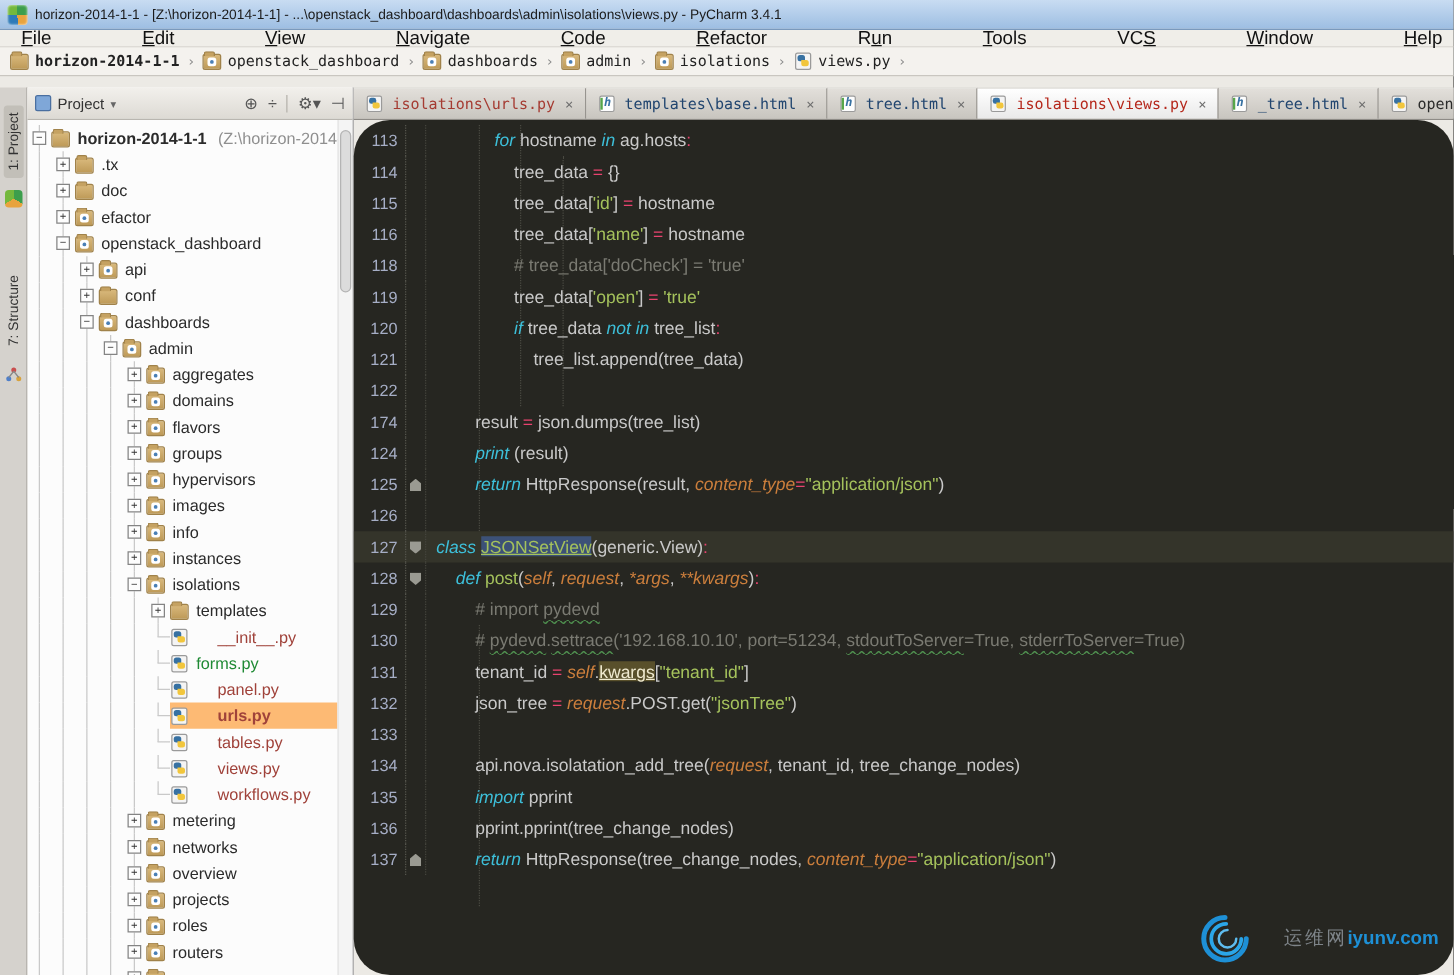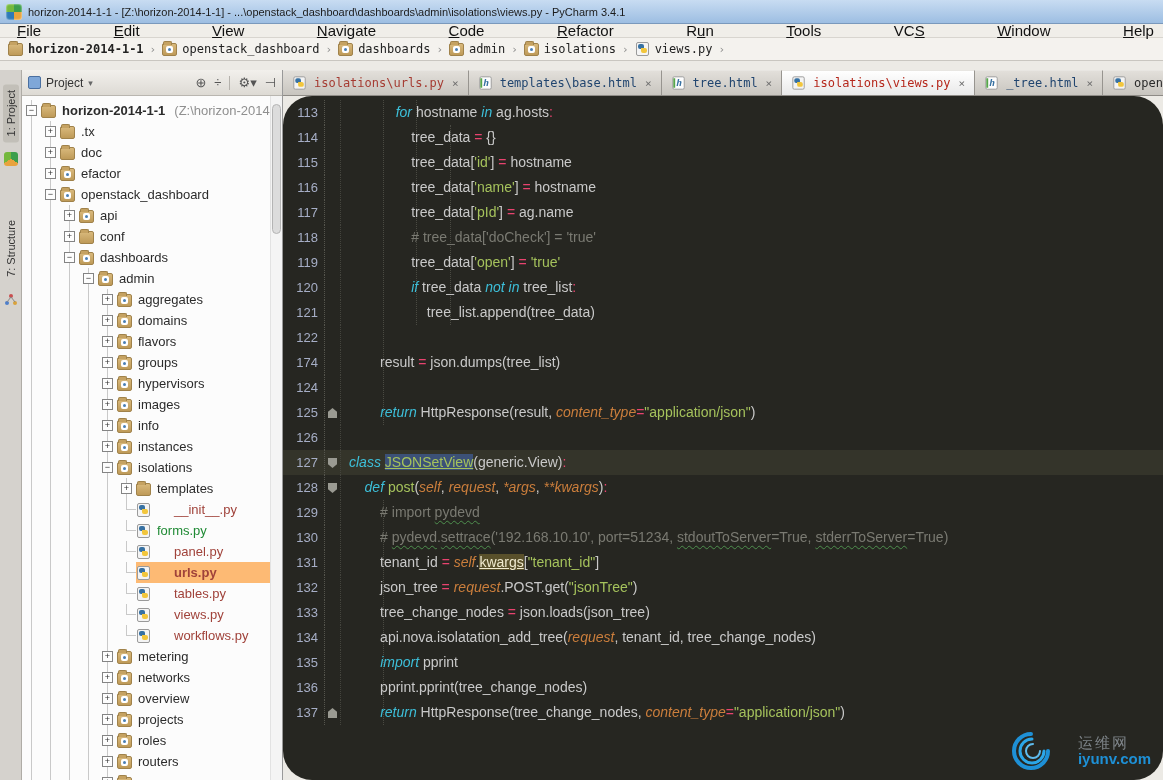--- a/index.html
+++ b/index.html
@@ -137,21 +137,21 @@
   .tk-f { color:var(--str); }
   .tk-cls { color:var(--str); background:#3C5177; text-decoration:underline; }
   .tk-hl { color:#F0EAD0; background:#59502B; text-decoration:underline; }
 
   .guides { position:absolute; top:4px; left:66px; right:0; bottom:0; pointer-events:none;
     font-family:"DejaVu Sans Mono", monospace; font-size:14px; }
   .guide { position:absolute; width:1px; border-left:1px dotted #4A4A42; }
 
   
   .watermark { position:absolute; right:12px; bottom:8px; display:flex; align-items:center; gap:6px; }
-  .wm-text { display:flex; flex-direction:column; line-height:1.1;margin-left:20px; }
+  .wm-text { display:flex; flex-direction:row; line-height:1.1;margin-left:20px; }
   .wm-cn { color:#7E8489; font-size:15px; letter-spacing:2px; }
   .wm-site { color:#1E90D6; font-size:15px; font-weight:bold; }
 </style>
 </head>
 <body>
 
 <div class="window">
 
   <div class="titlebar">
     <div class="pycharm-logo"></div>
@@ -825,37 +825,36 @@
             <div class="guide" style="left: 4ch; top: 0px; height: 325px;"></div>
             <div class="guide" style="left: 4ch; top: 400px; height: 225px;"></div>
             <div class="guide" style="left: 8ch; top: 0px; height: 225px;"></div>
             <div class="guide" style="left: 12ch; top: 25px; height: 200px;"></div>
           </div>
         <div class="code-lines" id="code-lines">
             <div class="cl"><span class="ln">113</span><span class="fm"></span><span class="ct"><span class="tk-d">            </span><span class="tk-k">for</span><span class="tk-d"> hostname </span><span class="tk-k">in</span><span class="tk-d"> ag.hosts</span><span class="tk-o">:</span></span></div>
             <div class="cl"><span class="ln">114</span><span class="fm"></span><span class="ct"><span class="tk-d">                tree_data </span><span class="tk-o">=</span><span class="tk-d"> {}</span></span></div>
             <div class="cl"><span class="ln">115</span><span class="fm"></span><span class="ct"><span class="tk-d">                tree_data[</span><span class="tk-s">'id'</span><span class="tk-d">] </span><span class="tk-o">=</span><span class="tk-d"> hostname</span></span></div>
             <div class="cl"><span class="ln">116</span><span class="fm"></span><span class="ct"><span class="tk-d">                tree_data[</span><span class="tk-s">'name'</span><span class="tk-d">] </span><span class="tk-o">=</span><span class="tk-d"> hostname</span></span></div>
-            <div class="cl"><span class="ln">117</span><span class="fm"></span><span class="ct"><span class="tk-d">                tree_data[</span><span class="tk-s">'pId'</span><span class="tk-d">] </span><span class="tk-o">=</span><span class="tk-d"> ag.name</span></span></div>
             <div class="cl"><span class="ln">118</span><span class="fm"></span><span class="ct"><span class="tk-c">                # tree_data['doCheck'] = 'true'</span></span></div>
             <div class="cl"><span class="ln">119</span><span class="fm"></span><span class="ct"><span class="tk-d">                tree_data[</span><span class="tk-s">'open'</span><span class="tk-d">] </span><span class="tk-o">=</span><span class="tk-d"> </span><span class="tk-s">'true'</span></span></div>
             <div class="cl"><span class="ln">120</span><span class="fm"></span><span class="ct"><span class="tk-d">                </span><span class="tk-k">if</span><span class="tk-d"> tree_data </span><span class="tk-k">not</span><span class="tk-d"> </span><span class="tk-k">in</span><span class="tk-d"> tree_list</span><span class="tk-o">:</span></span></div>
             <div class="cl"><span class="ln">121</span><span class="fm"></span><span class="ct"><span class="tk-d">                    tree_list.append(tree_data)</span></span></div>
             <div class="cl"><span class="ln">122</span><span class="fm"></span><span class="ct"></span></div>
             <div class="cl"><span class="ln">174</span><span class="fm"></span><span class="ct"><span class="tk-d">        result </span><span class="tk-o">=</span><span class="tk-d"> json.dumps(tree_list)</span></span></div>
-            <div class="cl"><span class="ln">124</span><span class="fm"></span></div>
+            <div class="cl"><span class="ln">124</span><span class="fm"></span><span class="ct"><span class="tk-d">        </span><span class="tk-k">print</span><span class="tk-d"> (result)</span></span></div>
             <div class="cl"><span class="ln">125</span><span class="fm"><i class="up"></i></span><span class="ct"><span class="tk-d">        </span><span class="tk-k">return</span><span class="tk-d"> HttpResponse(result, </span><span class="tk-p">content_type</span><span class="tk-o">=</span><span class="tk-s">"application/json"</span><span class="tk-d">)</span></span></div>
             <div class="cl"><span class="ln">126</span><span class="fm"></span><span class="ct"></span></div>
             <div class="cl cur"><span class="ln">127</span><span class="fm"><i class="down"></i></span><span class="ct"><span class="tk-k">class</span><span class="tk-d"> </span><span class="tk-cls">JSONSetView</span><span class="tk-d">(generic.View)</span><span class="tk-o">:</span></span></div>
             <div class="cl"><span class="ln">128</span><span class="fm"><i class="down"></i></span><span class="ct"><span class="tk-d">    </span><span class="tk-k">def</span><span class="tk-d"> </span><span class="tk-f">post</span><span class="tk-d">(</span><span class="tk-p">self</span><span class="tk-d">, </span><span class="tk-p">request</span><span class="tk-d">, </span><span class="tk-p">*args</span><span class="tk-d">, </span><span class="tk-p">**kwargs</span><span class="tk-d">)</span><span class="tk-o">:</span></span></div>
             <div class="cl"><span class="ln">129</span><span class="fm"></span><span class="ct"><span class="tk-c">        # import </span><span class="tk-cw">pydevd</span></span></div>
             <div class="cl"><span class="ln">130</span><span class="fm"></span><span class="ct"><span class="tk-c">        # </span><span class="tk-cw">pydevd</span><span class="tk-c">.</span><span class="tk-cw">settrace</span><span class="tk-c">('192.168.10.10', port=51234, </span><span class="tk-cw">stdoutToServer</span><span class="tk-c">=True, </span><span class="tk-cw">stderrToServer</span><span class="tk-c">=True)</span></span></div>
             <div class="cl"><span class="ln">131</span><span class="fm"></span><span class="ct"><span class="tk-d">        tenant_id </span><span class="tk-o">=</span><span class="tk-d"> </span><span class="tk-p">self</span><span class="tk-d">.</span><span class="tk-hl">kwargs</span><span class="tk-d">[</span><span class="tk-s">"tenant_id"</span><span class="tk-d">]</span></span></div>
             <div class="cl"><span class="ln">132</span><span class="fm"></span><span class="ct"><span class="tk-d">        json_tree </span><span class="tk-o">=</span><span class="tk-d"> </span><span class="tk-p">request</span><span class="tk-d">.POST.get(</span><span class="tk-s">"jsonTree"</span><span class="tk-d">)</span></span></div>
-            <div class="cl"><span class="ln">133</span><span class="fm"></span><span class="ct"><span class="tk-d">        tree_change_nodes </span><span class="tk-o">=</span><span class="tk-d"> json.loads(json_tree)</span></span></div>
+            <div class="cl"><span class="ln">133</span><span class="fm"></span></div>
             <div class="cl"><span class="ln">134</span><span class="fm"></span><span class="ct"><span class="tk-d">        api.nova.isolatation_add_tree(</span><span class="tk-p">request</span><span class="tk-d">, tenant_id, tree_change_nodes)</span></span></div>
             <div class="cl"><span class="ln">135</span><span class="fm"></span><span class="ct"><span class="tk-d">        </span><span class="tk-k">import</span><span class="tk-d"> pprint</span></span></div>
             <div class="cl"><span class="ln">136</span><span class="fm"></span><span class="ct"><span class="tk-d">        pprint.pprint(tree_change_nodes)</span></span></div>
             <div class="cl"><span class="ln">137</span><span class="fm"><i class="up"></i></span><span class="ct"><span class="tk-d">        </span><span class="tk-k">return</span><span class="tk-d"> HttpResponse(tree_change_nodes, </span><span class="tk-p">content_type</span><span class="tk-o">=</span><span class="tk-s">"application/json"</span><span class="tk-d">)</span></span></div>
           </div>
         <div class="watermark">
           <svg width="42" height="42" viewBox="0 0 42 42">
             <path d="M21 4 A17 17 0 1 0 38 21" fill="none" stroke="#1E90D6" stroke-width="4" stroke-linecap="round"></path>
             <path d="M22 9 A12 12 0 1 0 34 21" fill="none" stroke="#2BA6E8" stroke-width="3" stroke-linecap="round"></path>
             <path d="M23 14 A7 7 0 1 0 30 21" fill="none" stroke="#5FBCEE" stroke-width="2" stroke-linecap="round"></path>

